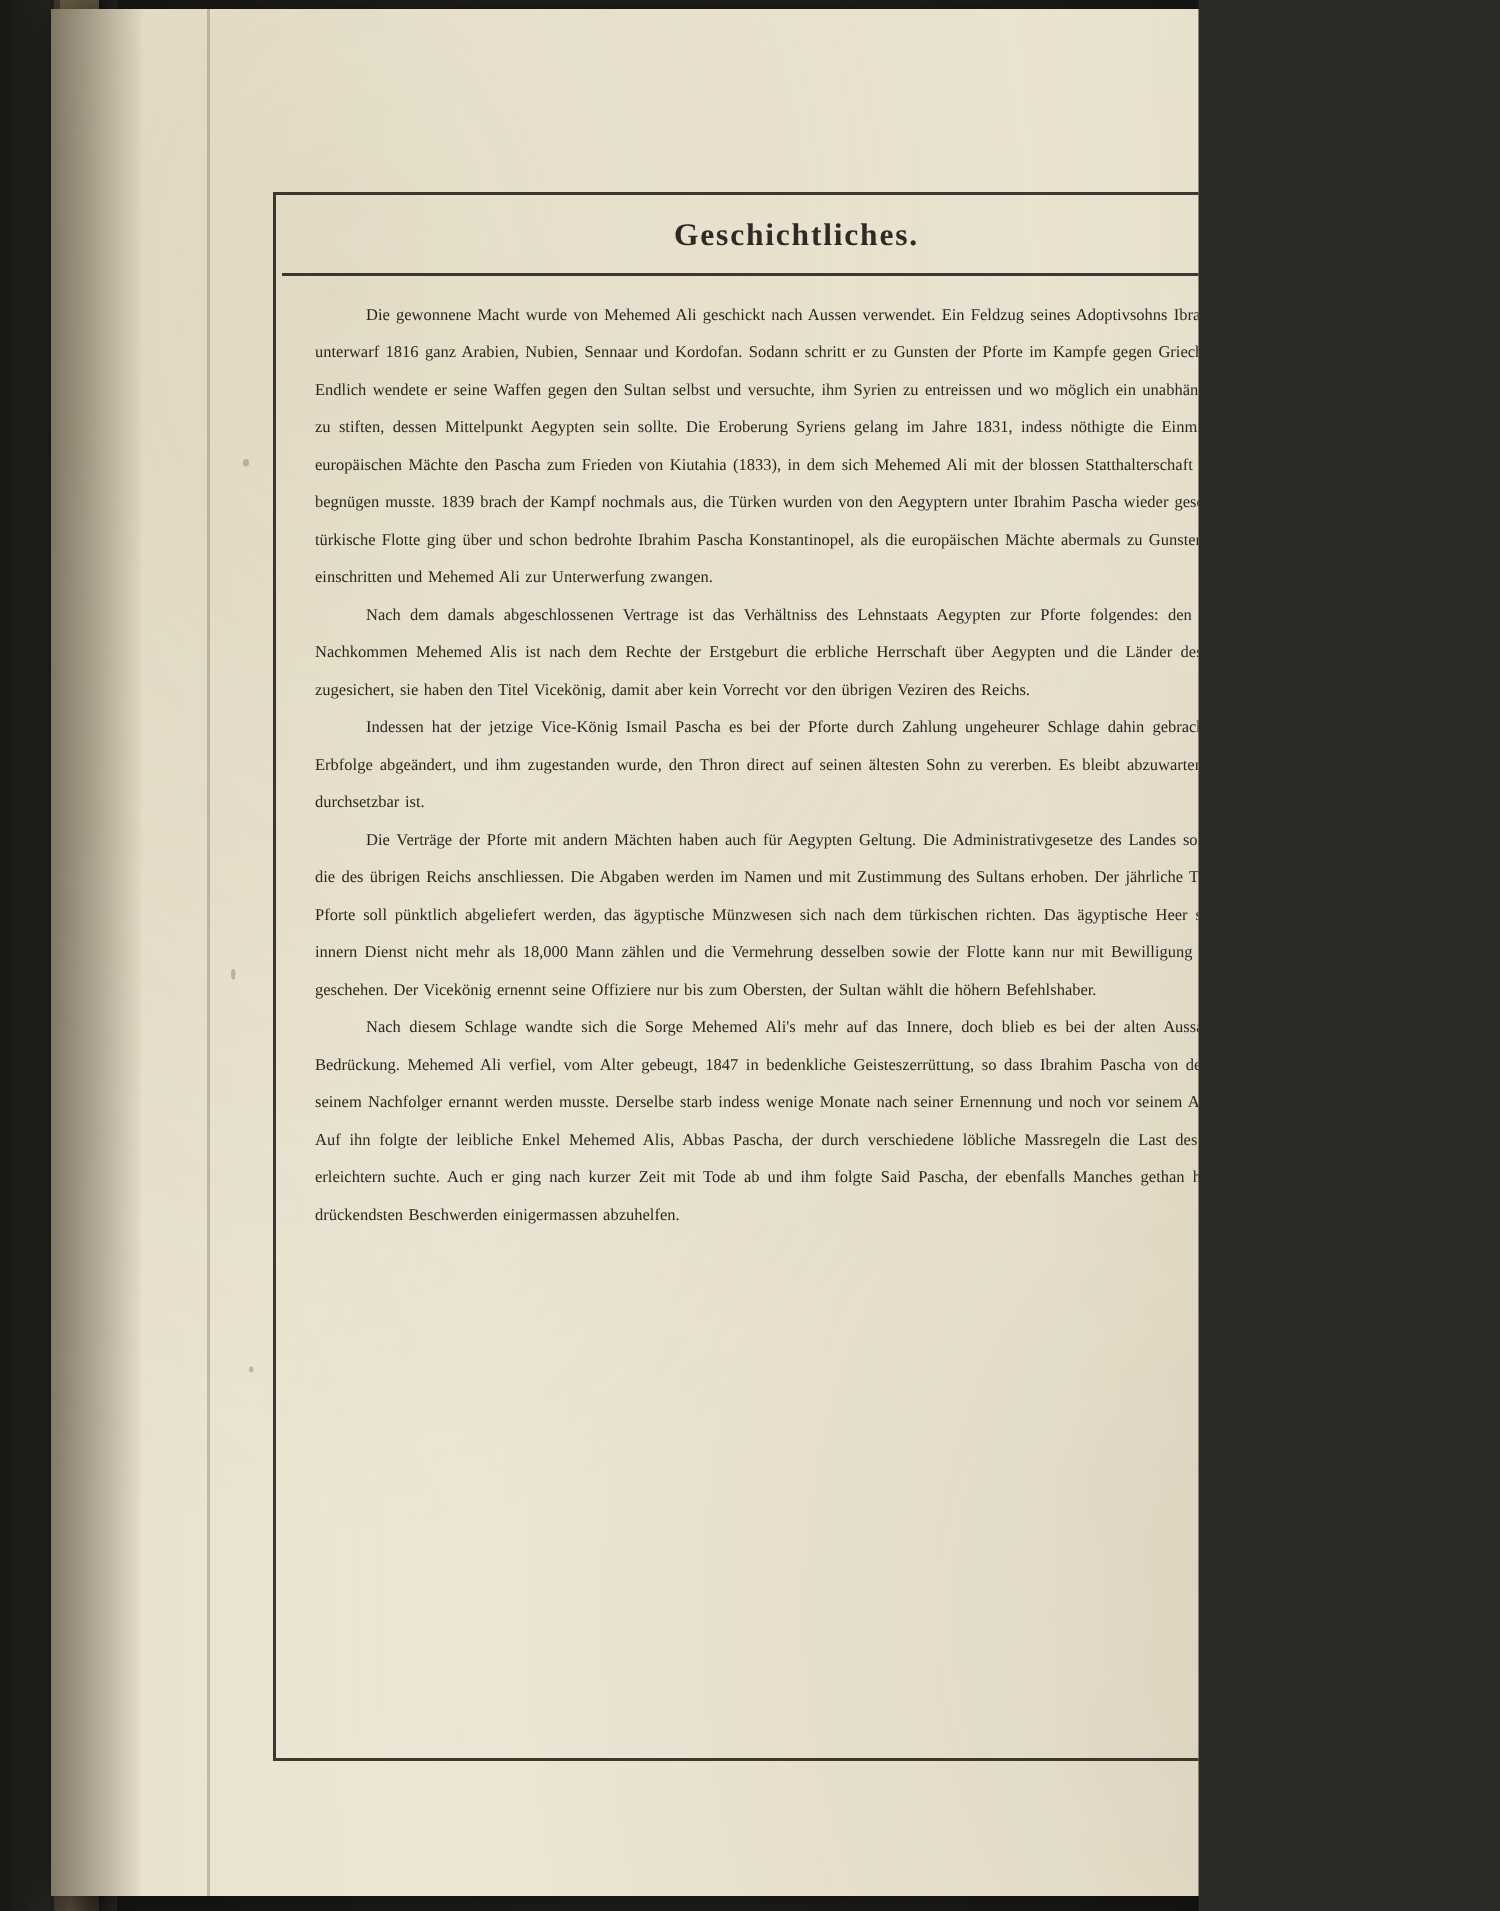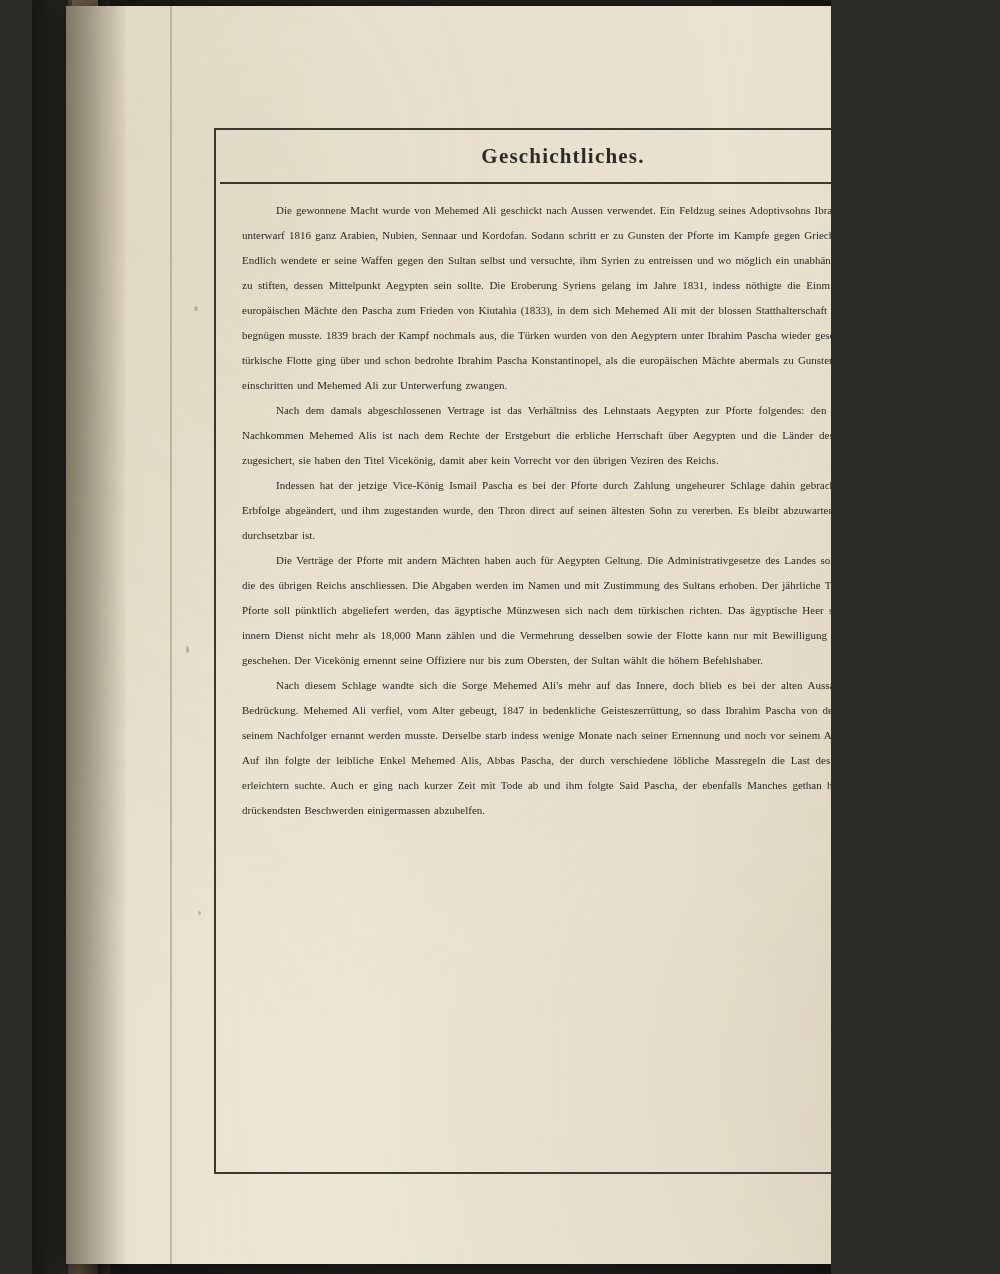--- a/index.html
+++ b/index.html
@@ -7,21 +7,20 @@
     padding: 0;
     background: #2c2a26;
   }
   .page-root {
     position: relative;
     width: 799px;
     height: 1274px;
     overflow: hidden;
     background: #1e1c19;
     font-family: "Liberation Serif", serif;
-    margin-left: 32px;
   }
   
   .backdrop {
     position: absolute;
     inset: 0;
     background:
       radial-gradient(ellipse at 55% 45%, #3a372f 0%, #211f1b 70%, #141311 100%);
   }
   
   .spine {

